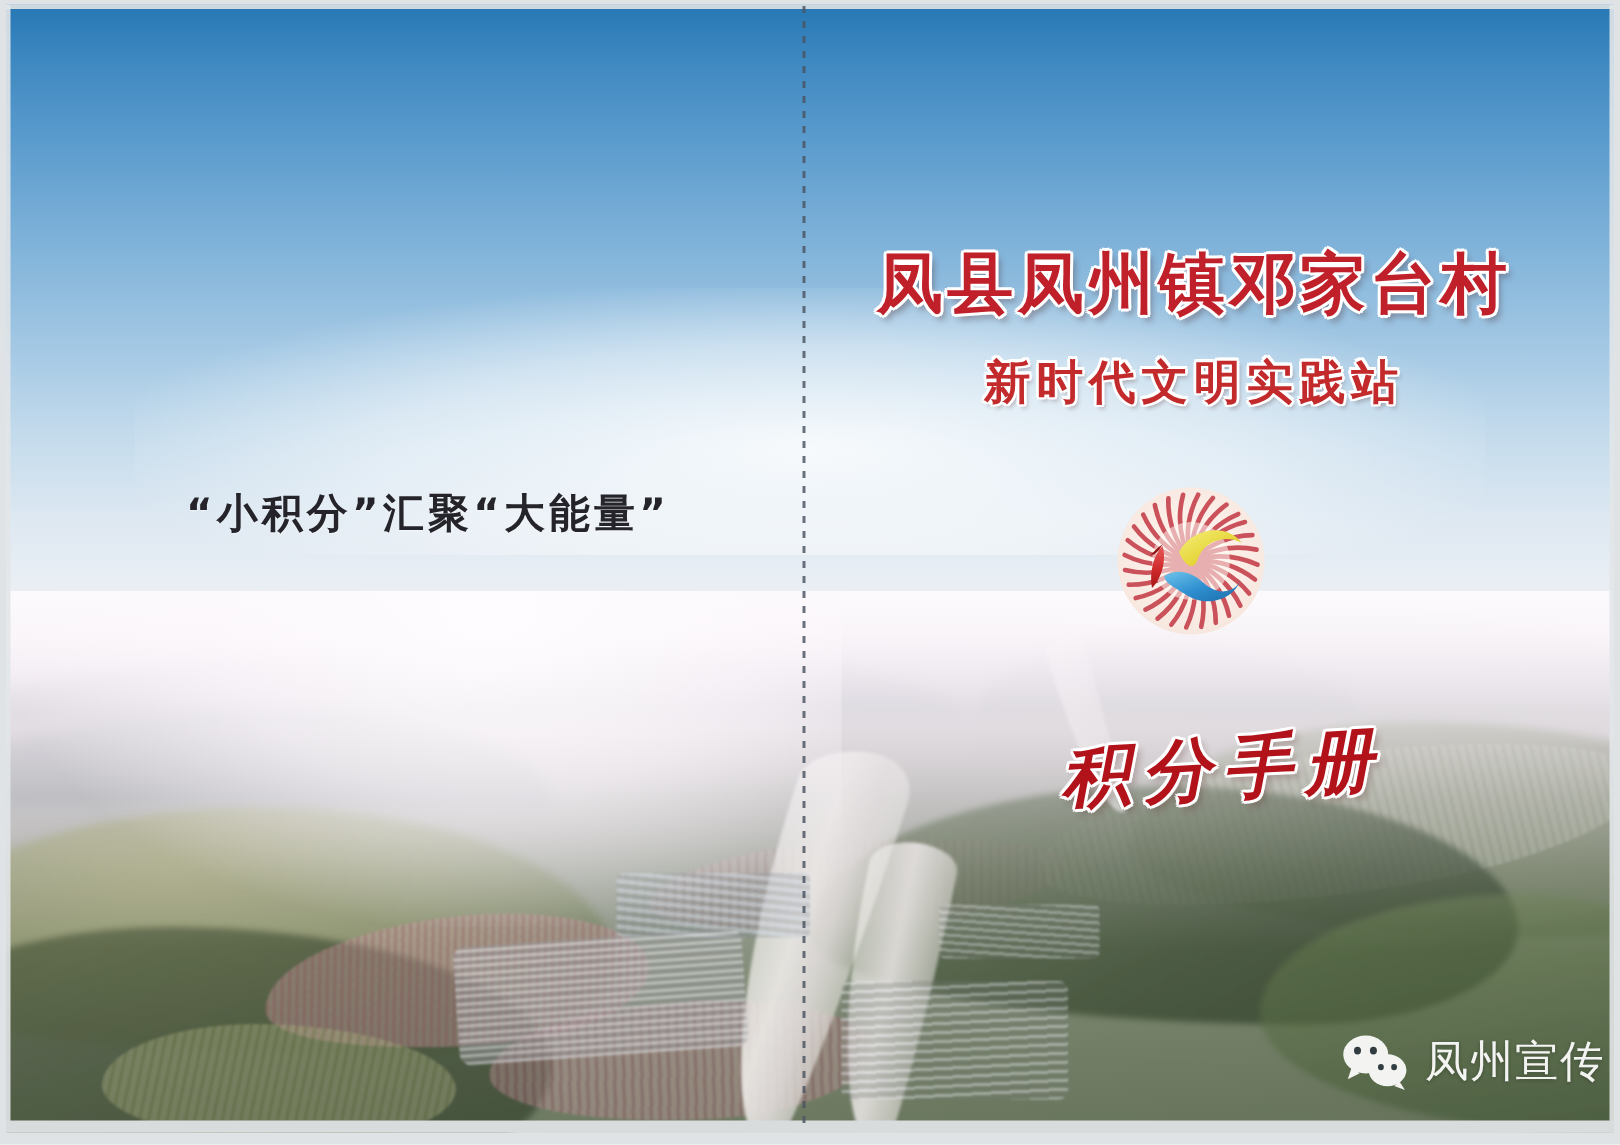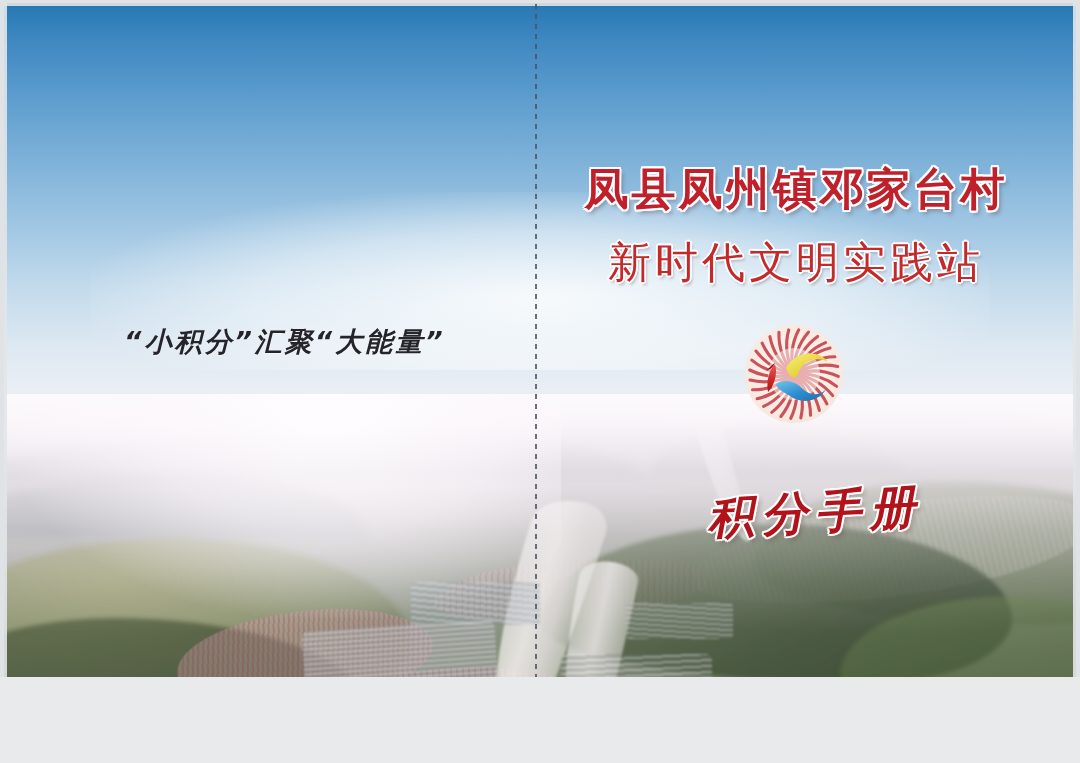--- a/index.html
+++ b/index.html
@@ -2,21 +2,21 @@
 <html><head>
 <meta charset="utf-8">
 <title>Booklet Cover</title>
 <style>
   * { margin:0; padding:0; box-sizing:border-box; }
   html,body { width:1080px; height:763px; overflow:hidden; background:#e9eaec; }
   body { font-family:"Liberation Sans", sans-serif; }
 
   #page {
     position:relative;
-    width:1080px; height:677px;
+    width:1080px; height:763px;
     overflow:hidden;
     background:#dfe3e6;
   }
 
   
   .sheet {
     position:absolute;
     left:4px; top:3px;
     width:1072px; height:752px;
     overflow:hidden;
@@ -247,22 +247,22 @@
     text-shadow:
       2px 0 0 #fff, -2px 0 0 #fff, 0 2px 0 #fff, 0 -2px 0 #fff,
       1.6px 1.6px 0 #fff, -1.6px 1.6px 0 #fff, 1.6px -1.6px 0 #fff, -1.6px -1.6px 0 #fff,
       3px 4px 4px rgba(70,30,30,.35);
   }
   .cover-subtitle {
     position:absolute;
     left:556px; top:234px; width:480px;
     text-align:center;
     font-family:"DejaVu Serif", serif;
-    font-weight:normal;
-    font-size:43px;
+    font-weight:bold;
+    font-size:31px;
     letter-spacing:4px;
     color:#c22a2c;
     white-space:nowrap;
     text-shadow:
       1.8px 0 0 #fff, -1.8px 0 0 #fff, 0 1.8px 0 #fff, 0 -1.8px 0 #fff,
       1.4px 1.4px 0 #fff, -1.4px 1.4px 0 #fff, 1.4px -1.4px 0 #fff, -1.4px -1.4px 0 #fff,
       2px 3px 3px rgba(70,30,30,.3);
   }
 
   
@@ -300,21 +300,20 @@
   
   .slogan {
     position:absolute;
     font-family:"DejaVu Sans", sans-serif;
     font-weight:bold;
     font-size:27px;
     letter-spacing:3px;
     color:#24242a;
     white-space:nowrap;
     text-shadow:0 1px 1px rgba(255,255,255,.5);
-    font-style:italic;
   }
   .slogan-1 { left:124px; top:324px; }
   .slogan-2 { left:124px; top:392px; }
 
   
   .watermark {
     position:absolute;
     left:893px; top:688px;
     display:flex; align-items:center; gap:9px;
     opacity:.93;
@@ -476,16 +475,17 @@
           <path d="M8 24 L5.5 31.5 L13.5 27.5 Z" fill="#ffffff"></path>
           <ellipse cx="12" cy="12.4" rx="2.35" ry="2.6" fill="#2f3a42"></ellipse>
           <ellipse cx="22.6" cy="12.4" rx="2.35" ry="2.6" fill="#2f3a42"></ellipse>
 
           <ellipse cx="32" cy="25.5" rx="12.6" ry="10.6" fill="#ffffff"></ellipse>
           <path d="M40 33 L43.6 38.6 L36.5 36 Z" fill="#ffffff"></path>
           <ellipse cx="27.6" cy="23.4" rx="1.95" ry="2.15" fill="#2f3a42"></ellipse>
           <ellipse cx="36.4" cy="23.4" rx="1.95" ry="2.15" fill="#2f3a42"></ellipse>
         </svg>
       </span>
+      <span class="wm-text">凤州宣传</span>
     </div>
 
   </div>
 </div>
 
 </body></html>

